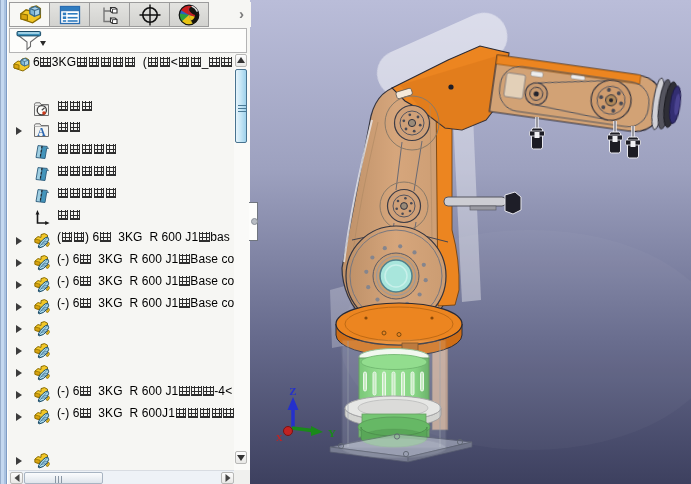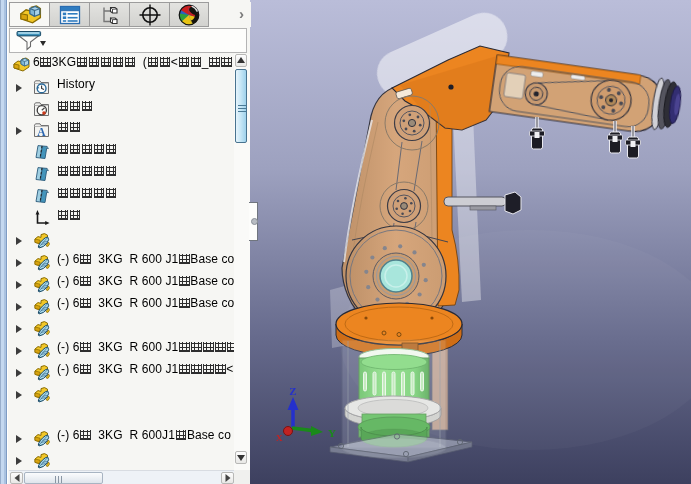--- a/index.html
+++ b/index.html
@@ -273,31 +273,20 @@
 <div class="row" style="top:1.1px">
           <span class="ic" style="left:2px;top:0px"><svg width="20" height="20" viewBox="0 0 20 20">
 <path d="M3 9 L7 6 L11 7 L11 4 L15 3 L18 5 L18 12 L12 16 L3 13 Z" fill="#f2c728" stroke="#8a6c00" stroke-width="1"></path>
 <path d="M3 9 L8 10 L8 14 L3 13 Z" fill="#d9a40e" stroke="#8a6c00" stroke-width="0.8"></path>
 <path d="M10 5 L14 3.4 L17.5 5.2 L17.5 9.5 L13.5 11 L10 9 Z" fill="#a9d3ea" stroke="#3a6a8a" stroke-width="1"></path>
 <path d="M10 5 L13.5 6.5 L13.5 11 L10 9 Z" fill="#7fb6d6" stroke="#3a6a8a" stroke-width="0.8"></path>
 <path d="M13.5 6.5 L17.5 5.2" stroke="#3a6a8a" stroke-width="0.8" fill="none"></path>
 </svg></span>
           <span class="txt" style="left:24px"><span>6</span><i class="c"></i><span>3KG</span><i class="c"></i><i class="c"></i><i class="c"></i><i class="c"></i><i class="c"></i><span>&nbsp;&nbsp;(</span><i class="c"></i><i class="c"></i><span>&lt;</span><i class="c"></i><i class="c"></i><span>_</span><i class="c"></i><i class="c"></i></span>
         </div>
-<div class="row" style="top:23.1px">
-          <span class="arr"></span>
-          <span class="ic" style="left:24px;top:1px"><svg width="18" height="18" viewBox="0 0 18 18">
-              <path d="M1.5 5.5 L1.5 15.5 L15.5 15.5 L15.5 4.5 L8 4.5 L7 2.8 L2.5 2.8 L1.5 4.2 Z" fill="#f3f3f0" stroke="#6e6e6e" stroke-width="1"></path>
-              <path d="M1.5 5.5 L15.5 5.3" stroke="#9a9a9a" stroke-width="0.7"></path>
-<circle cx="8.6" cy="10.4" r="4.4" fill="#fff" stroke="#2a6a9a" stroke-width="1.4"></circle>
-<path d="M8.6 7.6 L8.6 10.4 L11 11.6" stroke="#333" stroke-width="1.1" fill="none"></path>
-<path d="M4.6 8 L3.6 10.6 L6.4 10.2" fill="#2a6a9a"></path>
-</svg></span>
-          <span class="txt" style="left:48px"><span>History</span></span>
-        </div>
 <div class="row" style="top:45.1px">
           <span class="ic" style="left:24px;top:1px"><svg width="18" height="18" viewBox="0 0 18 18">
               <path d="M1.5 5.5 L1.5 15.5 L15.5 15.5 L15.5 4.5 L8 4.5 L7 2.8 L2.5 2.8 L1.5 4.2 Z" fill="#f3f3f0" stroke="#6e6e6e" stroke-width="1"></path>
               <path d="M1.5 5.5 L15.5 5.3" stroke="#9a9a9a" stroke-width="0.7"></path>
 <circle cx="8.8" cy="10.2" r="4.6" fill="#fdfdfb" stroke="#3a3a3a" stroke-width="1.3"></circle>
 <path d="M8.8 10.2 L11.6 7.8" stroke="#444" stroke-width="1.2"></path>
 <circle cx="11" cy="13" r="1.8" fill="#cc3a1a"></circle>
 </svg></span>
           <span class="txt" style="left:48px"><i class="c"></i><i class="c"></i><i class="c"></i></span>
         </div>
@@ -348,20 +337,21 @@
 <div class="row" style="top:176.1px">
           <span class="arr"></span>
           <span class="ic" style="left:24px;top:1px"><svg width="19" height="19" viewBox="0 0 19 19">
 <path d="M2 8 L5 5.6 L8 6.4 L8 3.6 L11.5 2.6 L14.5 4.2 L14.5 10 L9.5 13.5 L2 11.4 Z" fill="#f2c728" stroke="#8a6c00" stroke-width="1"></path>
 <path d="M2 8 L7 9.2 L7 12.6 L2 11.4 Z" fill="#d9a40e" stroke="#8a6c00" stroke-width="0.7"></path>
 <path d="M13 14.8 L15.5 11 L16.5 13 L15 15.4 Z" fill="#f2c728" stroke="#8a6c00" stroke-width="0.8"></path>
 <path d="M14.7 6 Q17 8.2 13.9 12.2 Q10.5 16.4 6.6 16.8 Q4.6 16.8 5.6 14.4 Q7.2 11 10.2 8.4 Q12.8 6 14.7 6 Z" fill="#aadaec" stroke="#1a4a66" stroke-width="1"></path>
 <path d="M6.3 15.7 L14 7.2 M8 13.4 L12.8 12.6 M9.4 11.4 L13.9 10.4" stroke="#2a5a7a" stroke-width="0.6" fill="none"></path>
 <path d="M5.6 14.4 Q4.6 16.8 6.6 16.8 L6.6 15.2 Z" fill="#1a4a66"></path>
 </svg></span>
+          <span class="txt" style="left:48px"><span>(</span><i class="c"></i><i class="c"></i><span>) 6</span><i class="c"></i><span>&nbsp;&nbsp;3KG&nbsp;&nbsp;R 600 J1</span><i class="c"></i><span>bas</span></span>
         </div>
 <div class="row" style="top:198.1px">
           <span class="arr"></span>
           <span class="ic" style="left:24px;top:1px"><svg width="19" height="19" viewBox="0 0 19 19">
 <path d="M2 8 L5 5.6 L8 6.4 L8 3.6 L11.5 2.6 L14.5 4.2 L14.5 10 L9.5 13.5 L2 11.4 Z" fill="#f2c728" stroke="#8a6c00" stroke-width="1"></path>
 <path d="M2 8 L7 9.2 L7 12.6 L2 11.4 Z" fill="#d9a40e" stroke="#8a6c00" stroke-width="0.7"></path>
 <path d="M13 14.8 L15.5 11 L16.5 13 L15 15.4 Z" fill="#f2c728" stroke="#8a6c00" stroke-width="0.8"></path>
 <path d="M14.7 6 Q17 8.2 13.9 12.2 Q10.5 16.4 6.6 16.8 Q4.6 16.8 5.6 14.4 Q7.2 11 10.2 8.4 Q12.8 6 14.7 6 Z" fill="#aadaec" stroke="#1a4a66" stroke-width="1"></path>
 <path d="M6.3 15.7 L14 7.2 M8 13.4 L12.8 12.6 M9.4 11.4 L13.9 10.4" stroke="#2a5a7a" stroke-width="0.6" fill="none"></path>
 <path d="M5.6 14.4 Q4.6 16.8 6.6 16.8 L6.6 15.2 Z" fill="#1a4a66"></path>
@@ -406,56 +396,55 @@
 <div class="row" style="top:286.1px">
           <span class="arr"></span>
           <span class="ic" style="left:24px;top:1px"><svg width="19" height="19" viewBox="0 0 19 19">
 <path d="M2 8 L5 5.6 L8 6.4 L8 3.6 L11.5 2.6 L14.5 4.2 L14.5 10 L9.5 13.5 L2 11.4 Z" fill="#f2c728" stroke="#8a6c00" stroke-width="1"></path>
 <path d="M2 8 L7 9.2 L7 12.6 L2 11.4 Z" fill="#d9a40e" stroke="#8a6c00" stroke-width="0.7"></path>
 <path d="M13 14.8 L15.5 11 L16.5 13 L15 15.4 Z" fill="#f2c728" stroke="#8a6c00" stroke-width="0.8"></path>
 <path d="M14.7 6 Q17 8.2 13.9 12.2 Q10.5 16.4 6.6 16.8 Q4.6 16.8 5.6 14.4 Q7.2 11 10.2 8.4 Q12.8 6 14.7 6 Z" fill="#aadaec" stroke="#1a4a66" stroke-width="1"></path>
 <path d="M6.3 15.7 L14 7.2 M8 13.4 L12.8 12.6 M9.4 11.4 L13.9 10.4" stroke="#2a5a7a" stroke-width="0.6" fill="none"></path>
 <path d="M5.6 14.4 Q4.6 16.8 6.6 16.8 L6.6 15.2 Z" fill="#1a4a66"></path>
 </svg></span>
-          <span class="txt" style="left:48px"><span>(-) 6</span><i class="c"></i><span>&nbsp;&nbsp;3KG&nbsp;&nbsp;R 600 J1</span><i class="c"></i><i class="c"></i><i class="c"></i><i class="c"></i><i class="c"></i></span>
         </div>
 <div class="row" style="top:308.1px">
           <span class="arr"></span>
           <span class="ic" style="left:24px;top:1px"><svg width="19" height="19" viewBox="0 0 19 19">
 <path d="M2 8 L5 5.6 L8 6.4 L8 3.6 L11.5 2.6 L14.5 4.2 L14.5 10 L9.5 13.5 L2 11.4 Z" fill="#f2c728" stroke="#8a6c00" stroke-width="1"></path>
 <path d="M2 8 L7 9.2 L7 12.6 L2 11.4 Z" fill="#d9a40e" stroke="#8a6c00" stroke-width="0.7"></path>
 <path d="M13 14.8 L15.5 11 L16.5 13 L15 15.4 Z" fill="#f2c728" stroke="#8a6c00" stroke-width="0.8"></path>
 <path d="M14.7 6 Q17 8.2 13.9 12.2 Q10.5 16.4 6.6 16.8 Q4.6 16.8 5.6 14.4 Q7.2 11 10.2 8.4 Q12.8 6 14.7 6 Z" fill="#aadaec" stroke="#1a4a66" stroke-width="1"></path>
 <path d="M6.3 15.7 L14 7.2 M8 13.4 L12.8 12.6 M9.4 11.4 L13.9 10.4" stroke="#2a5a7a" stroke-width="0.6" fill="none"></path>
 <path d="M5.6 14.4 Q4.6 16.8 6.6 16.8 L6.6 15.2 Z" fill="#1a4a66"></path>
 </svg></span>
-          <span class="txt" style="left:48px"><span>(-) 6</span><i class="c"></i><span>&nbsp;&nbsp;3KG&nbsp;&nbsp;R 600 J1</span><i class="c"></i><i class="c"></i><i class="c"></i><i class="c"></i><span>&lt;</span></span>
         </div>
 <div class="row" style="top:330.1px">
           <span class="arr"></span>
           <span class="ic" style="left:24px;top:1px"><svg width="19" height="19" viewBox="0 0 19 19">
 <path d="M2 8 L5 5.6 L8 6.4 L8 3.6 L11.5 2.6 L14.5 4.2 L14.5 10 L9.5 13.5 L2 11.4 Z" fill="#f2c728" stroke="#8a6c00" stroke-width="1"></path>
 <path d="M2 8 L7 9.2 L7 12.6 L2 11.4 Z" fill="#d9a40e" stroke="#8a6c00" stroke-width="0.7"></path>
 <path d="M13 14.8 L15.5 11 L16.5 13 L15 15.4 Z" fill="#f2c728" stroke="#8a6c00" stroke-width="0.8"></path>
 <path d="M14.7 6 Q17 8.2 13.9 12.2 Q10.5 16.4 6.6 16.8 Q4.6 16.8 5.6 14.4 Q7.2 11 10.2 8.4 Q12.8 6 14.7 6 Z" fill="#aadaec" stroke="#1a4a66" stroke-width="1"></path>
 <path d="M6.3 15.7 L14 7.2 M8 13.4 L12.8 12.6 M9.4 11.4 L13.9 10.4" stroke="#2a5a7a" stroke-width="0.6" fill="none"></path>
 <path d="M5.6 14.4 Q4.6 16.8 6.6 16.8 L6.6 15.2 Z" fill="#1a4a66"></path>
 </svg></span>
-        </div>
-<div class="row" style="top:374.1px">
-          <span class="arr"></span>
-          <span class="ic" style="left:24px;top:1px"><svg width="19" height="19" viewBox="0 0 19 19">
-<path d="M2 8 L5 5.6 L8 6.4 L8 3.6 L11.5 2.6 L14.5 4.2 L14.5 10 L9.5 13.5 L2 11.4 Z" fill="#f2c728" stroke="#8a6c00" stroke-width="1"></path>
-<path d="M2 8 L7 9.2 L7 12.6 L2 11.4 Z" fill="#d9a40e" stroke="#8a6c00" stroke-width="0.7"></path>
-<path d="M13 14.8 L15.5 11 L16.5 13 L15 15.4 Z" fill="#f2c728" stroke="#8a6c00" stroke-width="0.8"></path>
-<path d="M14.7 6 Q17 8.2 13.9 12.2 Q10.5 16.4 6.6 16.8 Q4.6 16.8 5.6 14.4 Q7.2 11 10.2 8.4 Q12.8 6 14.7 6 Z" fill="#aadaec" stroke="#1a4a66" stroke-width="1"></path>
-<path d="M6.3 15.7 L14 7.2 M8 13.4 L12.8 12.6 M9.4 11.4 L13.9 10.4" stroke="#2a5a7a" stroke-width="0.6" fill="none"></path>
-<path d="M5.6 14.4 Q4.6 16.8 6.6 16.8 L6.6 15.2 Z" fill="#1a4a66"></path>
-</svg></span>
-          <span class="txt" style="left:48px"><span>(-) 6</span><i class="c"></i><span>&nbsp;&nbsp;3KG&nbsp;&nbsp;R 600J1</span><i class="c"></i><span>Base co</span></span>
+          <span class="txt" style="left:48px"><span>(-) 6</span><i class="c"></i><span>&nbsp;&nbsp;3KG&nbsp;&nbsp;R 600 J1</span><i class="c"></i><i class="c"></i><i class="c"></i><span>-4&lt;</span></span>
+        </div>
+<div class="row" style="top:352.1px">
+          <span class="arr"></span>
+          <span class="ic" style="left:24px;top:1px"><svg width="19" height="19" viewBox="0 0 19 19">
+<path d="M2 8 L5 5.6 L8 6.4 L8 3.6 L11.5 2.6 L14.5 4.2 L14.5 10 L9.5 13.5 L2 11.4 Z" fill="#f2c728" stroke="#8a6c00" stroke-width="1"></path>
+<path d="M2 8 L7 9.2 L7 12.6 L2 11.4 Z" fill="#d9a40e" stroke="#8a6c00" stroke-width="0.7"></path>
+<path d="M13 14.8 L15.5 11 L16.5 13 L15 15.4 Z" fill="#f2c728" stroke="#8a6c00" stroke-width="0.8"></path>
+<path d="M14.7 6 Q17 8.2 13.9 12.2 Q10.5 16.4 6.6 16.8 Q4.6 16.8 5.6 14.4 Q7.2 11 10.2 8.4 Q12.8 6 14.7 6 Z" fill="#aadaec" stroke="#1a4a66" stroke-width="1"></path>
+<path d="M6.3 15.7 L14 7.2 M8 13.4 L12.8 12.6 M9.4 11.4 L13.9 10.4" stroke="#2a5a7a" stroke-width="0.6" fill="none"></path>
+<path d="M5.6 14.4 Q4.6 16.8 6.6 16.8 L6.6 15.2 Z" fill="#1a4a66"></path>
+</svg></span>
+          <span class="txt" style="left:48px"><span>(-) 6</span><i class="c"></i><span>&nbsp;&nbsp;3KG&nbsp;&nbsp;R 600J1</span><i class="c"></i><i class="c"></i><i class="c"></i><i class="c"></i><i class="c"></i></span>
         </div>
 <div class="row" style="top:396.1px">
           <span class="arr"></span>
           <span class="ic" style="left:24px;top:1px"><svg width="19" height="19" viewBox="0 0 19 19">
 <path d="M2 8 L5 5.6 L8 6.4 L8 3.6 L11.5 2.6 L14.5 4.2 L14.5 10 L9.5 13.5 L2 11.4 Z" fill="#f2c728" stroke="#8a6c00" stroke-width="1"></path>
 <path d="M2 8 L7 9.2 L7 12.6 L2 11.4 Z" fill="#d9a40e" stroke="#8a6c00" stroke-width="0.7"></path>
 <path d="M13 14.8 L15.5 11 L16.5 13 L15 15.4 Z" fill="#f2c728" stroke="#8a6c00" stroke-width="0.8"></path>
 <path d="M14.7 6 Q17 8.2 13.9 12.2 Q10.5 16.4 6.6 16.8 Q4.6 16.8 5.6 14.4 Q7.2 11 10.2 8.4 Q12.8 6 14.7 6 Z" fill="#aadaec" stroke="#1a4a66" stroke-width="1"></path>
 <path d="M6.3 15.7 L14 7.2 M8 13.4 L12.8 12.6 M9.4 11.4 L13.9 10.4" stroke="#2a5a7a" stroke-width="0.6" fill="none"></path>
 <path d="M5.6 14.4 Q4.6 16.8 6.6 16.8 L6.6 15.2 Z" fill="#1a4a66"></path>

